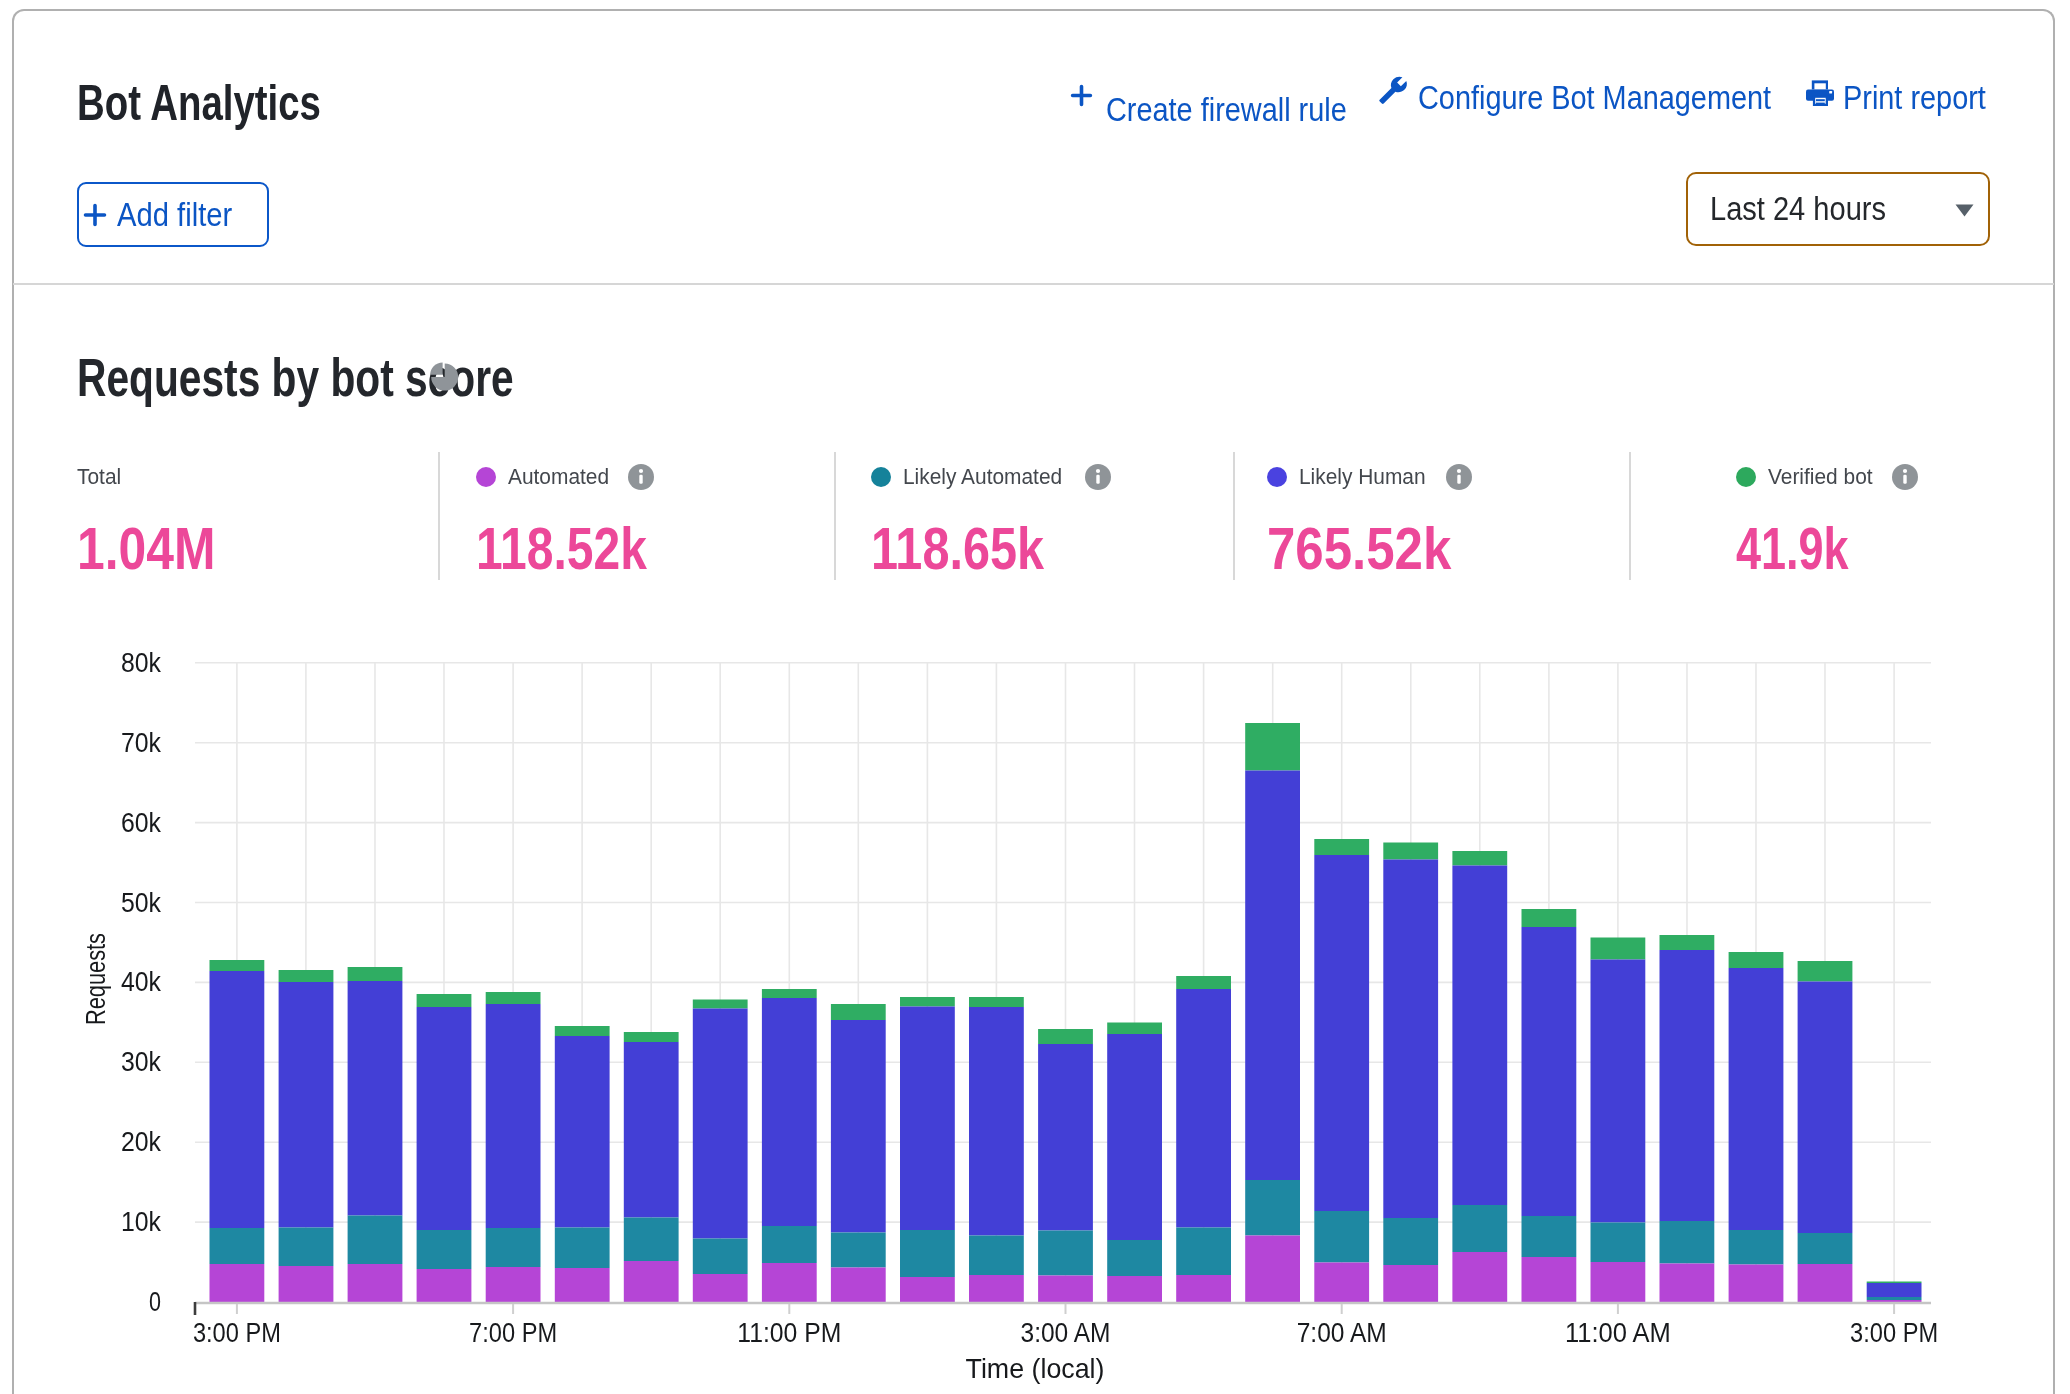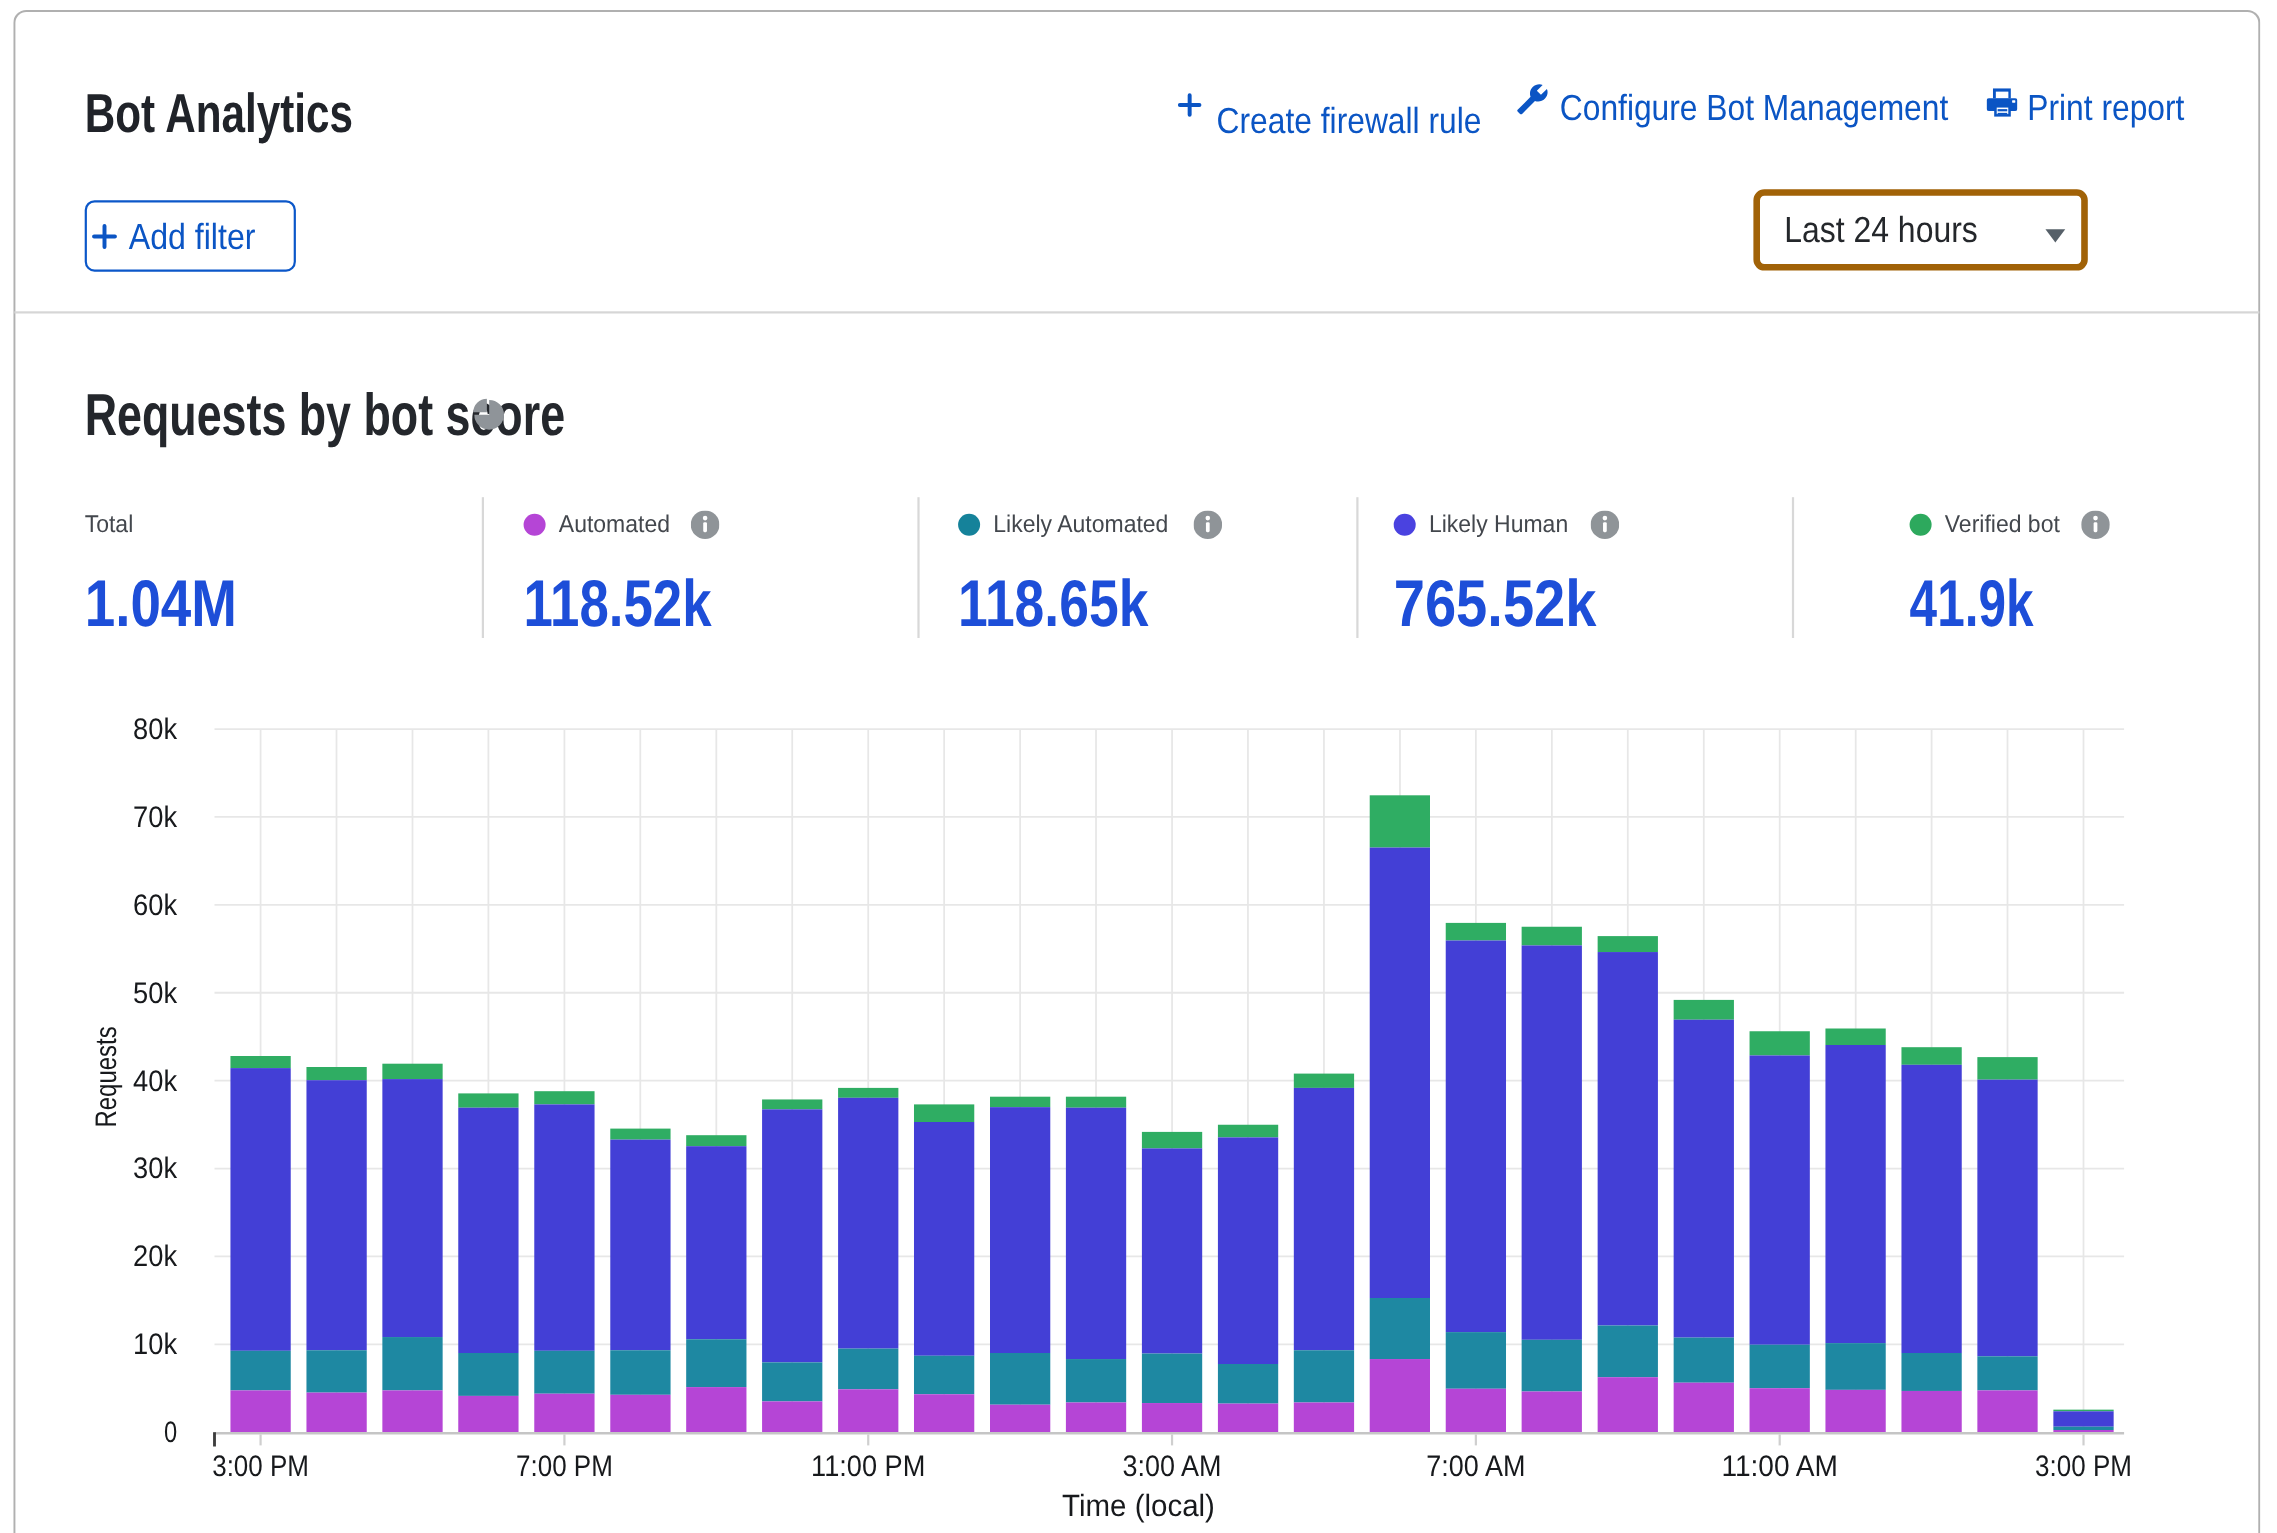--- a/index.html
+++ b/index.html
@@ -11,32 +11,32 @@
     border:2px solid #b0b0b0; border-radius:12px 12px 0 0; border-bottom:none; }
   #hdr-divider { position:absolute; left:13px; top:283px; width:2041px; height:0;
     border-top:2px solid #d6d6d6; }
   h1 { position:absolute; left:77px; top:78px; font-size:50px; font-weight:700;
     color:#202329; line-height:50px; }
   .abs { position:absolute; white-space:nowrap; }
   .link { color:#0b55c4; font-size:33px; line-height:33px; }
   #addfilter { position:absolute; left:77px; top:182px; width:192px; height:65px;
     border:2.5px solid #0b57c9; border-radius:9px; display:flex; align-items:center;
     justify-content:flex-start; padding-left:3px; gap:9px; color:#0b55c4; font-size:33px; }
-  #dropdown { position:absolute; left:1594px; top:172px; width:304px; height:74px;
-    border:6px solid #a16207; border-radius:10px; display:flex; align-items:center;
+  #dropdown { position:absolute; left:1686px; top:172px; width:304px; height:74px;
+    border:2px solid #a16207; border-radius:10px; display:flex; align-items:center;
     color:#24272b; font-size:33px; padding-left:22px; }
   #dropdown .caret { position:absolute; right:13px; top:29px; }
   #dropdown .caret svg, .abs svg, .info svg { display:block; }
   h2 { position:absolute; left:77px; top:356px; font-size:54px; font-weight:700;
     color:#24272c; line-height:42px; }
   #pieicon { position:absolute; left:430px; top:362px; }
   .stat { position:absolute; top:460px; }
   .stat-label { display:flex; align-items:center; gap:12px; font-size:22px; color:#43474d; height:34px; }
   .stat-label .dot { width:20px; height:20px; border-radius:50%; display:inline-block; flex:none; }
-  .stat-num { font-size:60px; font-weight:700; color:#1d4ed8; margin-top:20px;text-decoration:underline; }
+  .stat-num { font-size:60px; font-weight:700; color:#ec4899; margin-top:20px;text-decoration:underline; }
   .info { display:inline-flex; margin-left:2px; }
   .vsep { position:absolute; top:452px; height:128px; width:0; border-left:2px solid #d8d8d8; }
 </style>
 </head>
 <body>
 <div id="page">
   <div id="card"></div>
   <h1><span class="sx" style="transform:scaleX(0.768)">Bot Analytics</span></h1>
   <span class="abs" style="left:1070px;top:84px">
       <svg width="23" height="23" viewBox="0 0 23 23">

